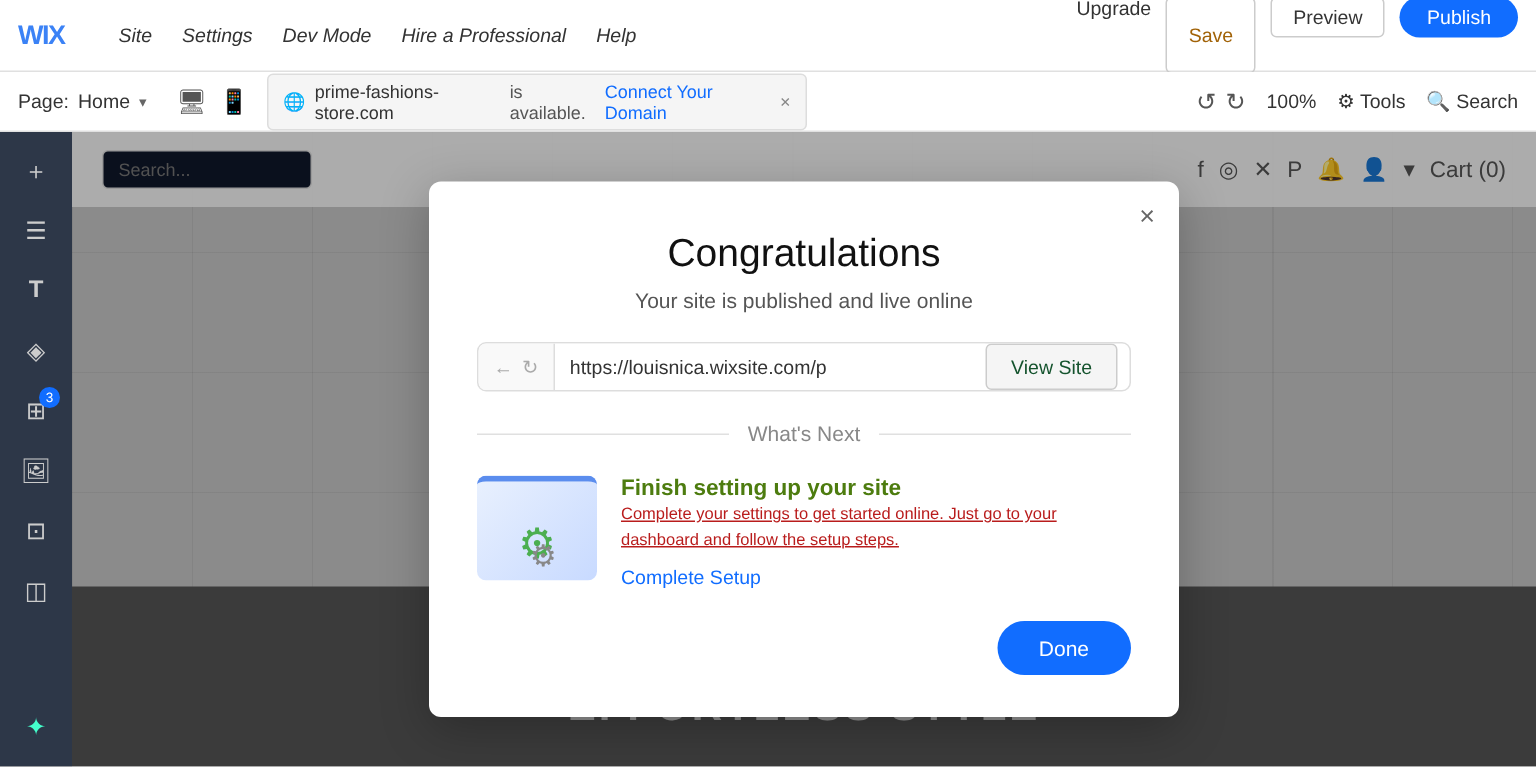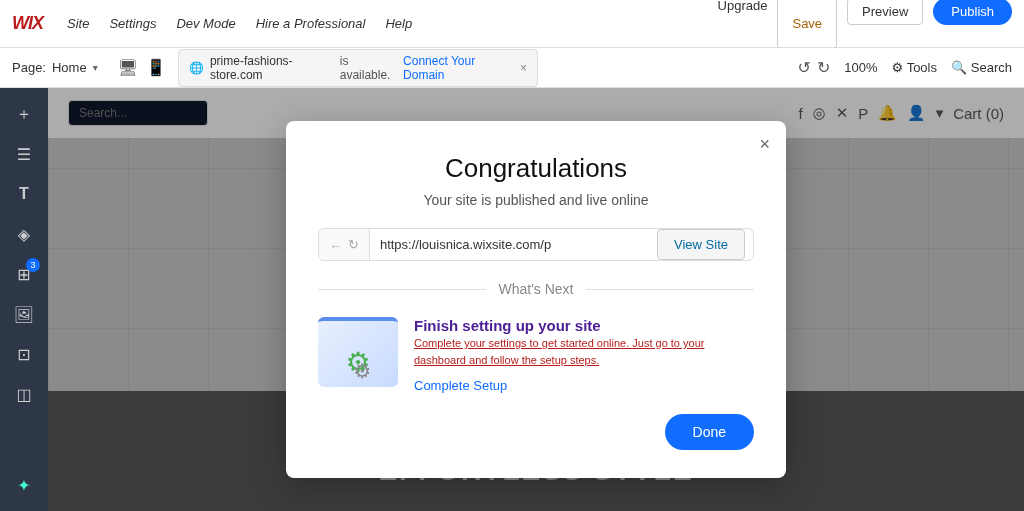--- a/index.html
+++ b/index.html
@@ -20,24 +20,23 @@
       background: #fff;
       border-bottom: 1px solid #e0e0e0;
       padding: 0 12px;
       gap: 8px;
       position: relative;
       z-index: 1;
     }
     .topbar-logo {
       font-weight: 900;
       font-size: 18px;
-      color: #b91c1c;
+      color: #3b82f6;
       letter-spacing: -1px;
-      margin-right: 8px;
-      font-style: italic;
+      margin-right: 20px;
     }
     .topbar-nav {
       display: flex;
       align-items: center;
       gap: 4px;
     }
     .topbar-nav-item {
       font-size: 13px;
       color: #333;
       padding: 4px 8px;
@@ -330,21 +329,21 @@
       border: none;
       outline: none;
       background: #fff;
     }
     .modal-view-site-btn {
       padding: 7px 16px;
       background: #f5f5f5;
       border: 1px solid #ccc;
       border-radius: 4px;
       font-size: 13px;
-      color: #0369a1;
+      color: #14532d;
       cursor: pointer;
       margin-right: 8px;
       white-space: nowrap;
     }
 
     
     .modal-divider {
       display: flex;
       align-items: center;
       gap: 12px;
@@ -390,21 +389,21 @@
       position: absolute;
       bottom: 4px;
       left: 44%;
       font-size: 20px;
       color: #888;
     }
     .setup-card-content {}
     .setup-card-title {
       font-size: 15px;
       font-weight: 700;
-      color: #4c1d95;
+      color: #4d7c0f;
       margin-bottom: 1px;
     }
     .setup-card-desc {
       font-size: 11px;
       color: #b91c1c;
       line-height: 1.5;
       margin-bottom: 8px;
       text-decoration: underline;
     }
     .setup-card-link {

